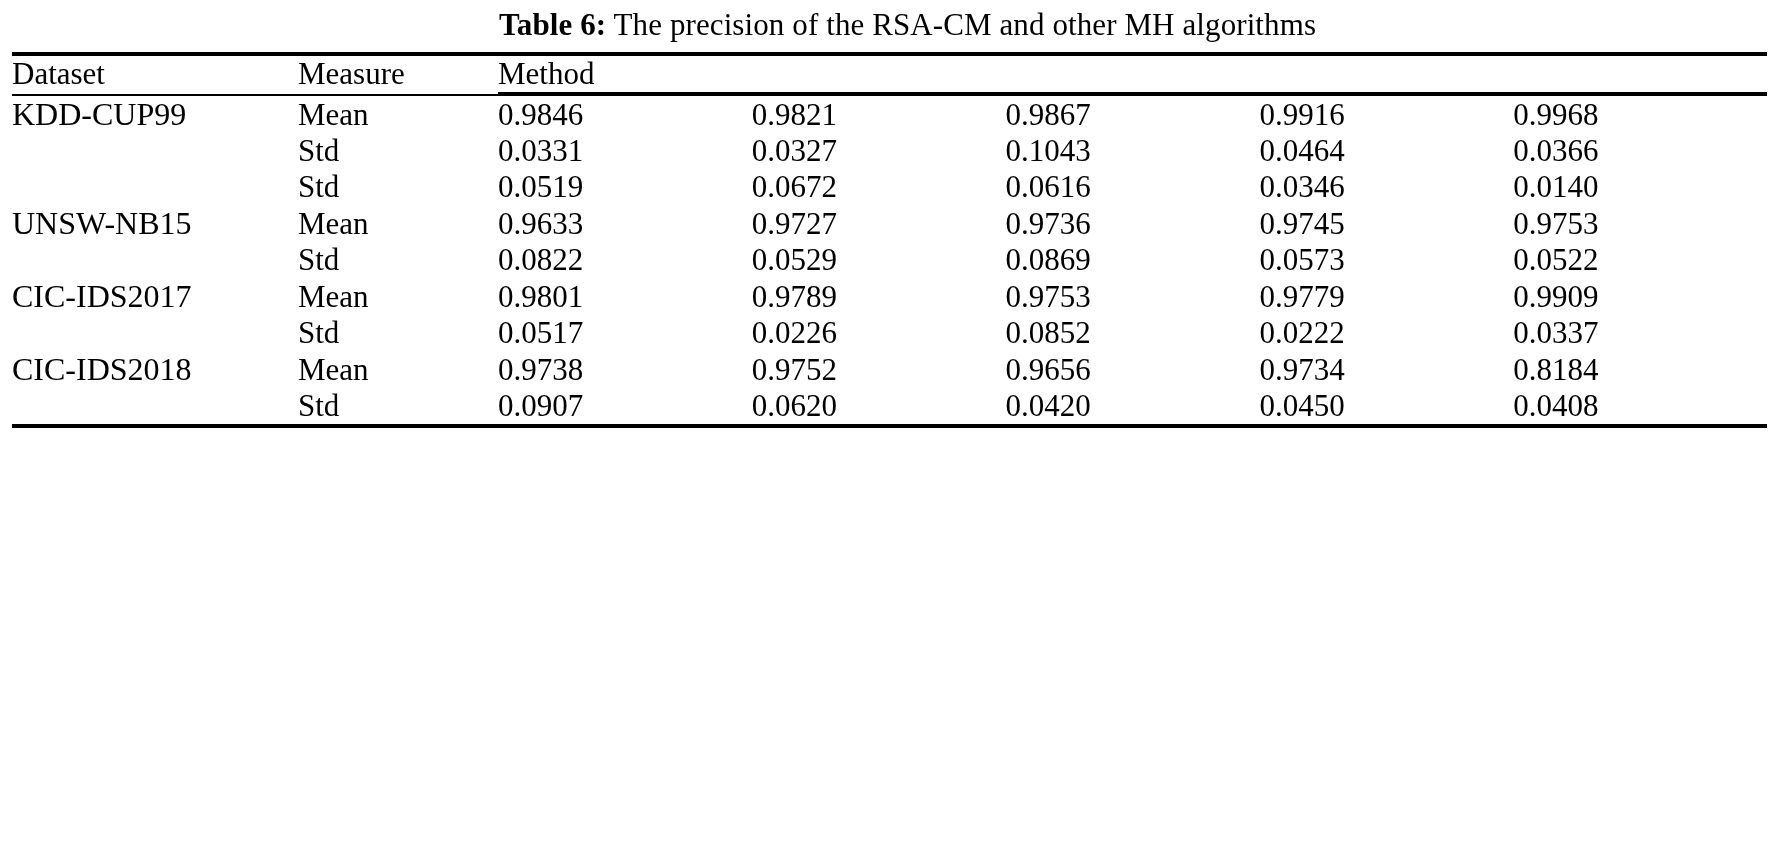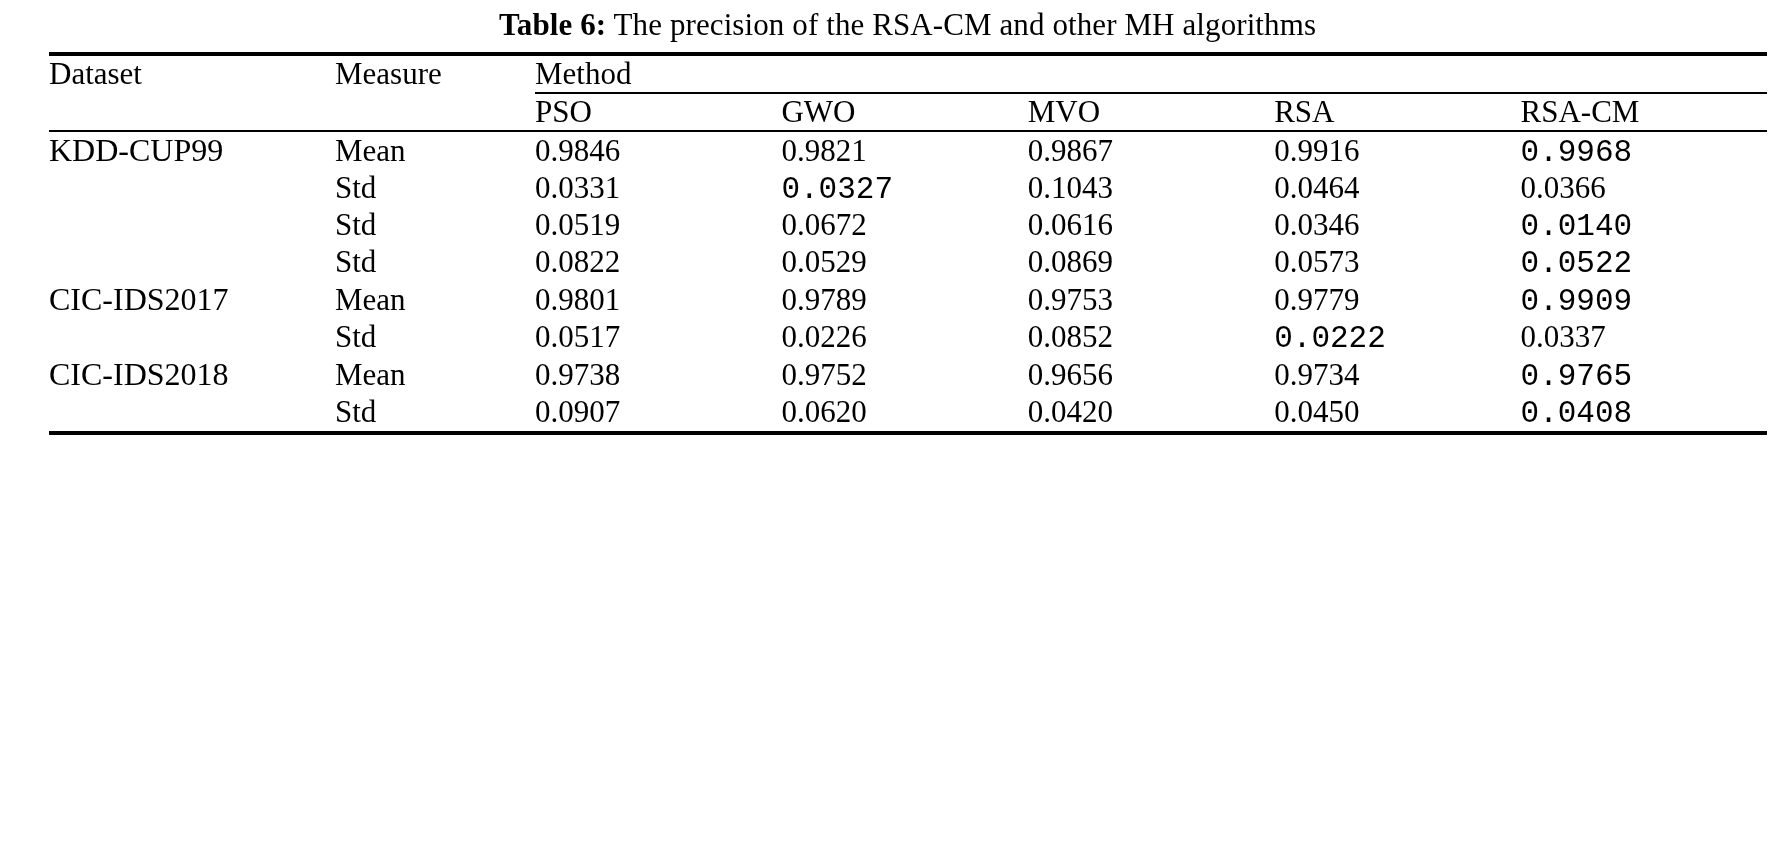--- a/index.html
+++ b/index.html
@@ -78,25 +78,25 @@
   .method-head {
     text-align: center;
     padding: 9px 0 6px 0;
   }
   .method-underline {
     height: 2px;
     background: #000;
     font-size: 0;
     line-height: 0;
   }
-  .bold { font-weight: bold; font-family: Liberation Mono, monospace; }
+  .bold { font-weight: bold; }
   .ds-cell { font-size: 32px; }
   td.num { padding-left: 0; }
   .rowpad td { padding-top: 7px; padding-bottom: 7px; }
-  .tbl-wrap { position: relative; margin-left: 37px; }
+  .tbl-wrap { position: relative; }
 </style>
 </head>
 <body>
 
 <div class="page">
 
   <div class="caption">
     <span class="cap-label">Table 6:</span>
     <span class="cap-text">The precision of the RSA-CM and other MH algorithms</span>
   </div>
@@ -120,29 +120,20 @@
             <td class="hdr-cell" rowspan="1">Dataset</td>
             <td class="hdr-cell">Measure</td>
             <td colspan="5" class="hdr-cell method-head">Method</td>
           </tr>
           <tr>
             <td></td>
             <td></td>
             <td colspan="5" class="method-underline"></td>
           </tr>
           <tr>
-            <td></td>
-            <td></td>
-            <td class="hdr-cell">PSO</td>
-            <td class="hdr-cell">GWO</td>
-            <td class="hdr-cell">MVO</td>
-            <td class="hdr-cell">RSA</td>
-            <td class="hdr-cell">RSA-CM</td>
-          </tr>
-          <tr>
             <td colspan="7" class="hr-thin"></td>
           </tr>
           <tr class="rowpad">
             <td class="cell ds-cell">KDD-CUP99</td>
             <td class="cell">Mean</td>
             <td class="cell num">0.9846</td>
             <td class="cell num">0.9821</td>
             <td class="cell num">0.9867</td>
             <td class="cell num">0.9916</td>
             <td class="cell num bold">0.9968</td>
@@ -159,20 +150,29 @@
           <tr class="rowpad">
             <td class="cell ds-cell"></td>
             <td class="cell">Std</td>
             <td class="cell num">0.0519</td>
             <td class="cell num">0.0672</td>
             <td class="cell num">0.0616</td>
             <td class="cell num">0.0346</td>
             <td class="cell num bold">0.0140</td>
           </tr>
           <tr class="rowpad">
+            <td class="cell ds-cell">UNSW-NB15</td>
+            <td class="cell">Mean</td>
+            <td class="cell num">0.9633</td>
+            <td class="cell num">0.9727</td>
+            <td class="cell num">0.9736</td>
+            <td class="cell num">0.9745</td>
+            <td class="cell num bold">0.9753</td>
+          </tr>
+          <tr class="rowpad">
             <td class="cell ds-cell"></td>
             <td class="cell">Std</td>
             <td class="cell num">0.0822</td>
             <td class="cell num">0.0529</td>
             <td class="cell num">0.0869</td>
             <td class="cell num">0.0573</td>
             <td class="cell num bold">0.0522</td>
           </tr>
           <tr class="rowpad">
             <td class="cell ds-cell">CIC-IDS2017</td>
@@ -192,21 +192,21 @@
             <td class="cell num bold">0.0222</td>
             <td class="cell num">0.0337</td>
           </tr>
           <tr class="rowpad">
             <td class="cell ds-cell">CIC-IDS2018</td>
             <td class="cell">Mean</td>
             <td class="cell num">0.9738</td>
             <td class="cell num">0.9752</td>
             <td class="cell num">0.9656</td>
             <td class="cell num">0.9734</td>
-            <td class="cell num bold">0.9765</td>
+            <td class="cell num bold">0.8184</td>
           </tr>
           <tr class="rowpad">
             <td class="cell ds-cell"></td>
             <td class="cell">Std</td>
             <td class="cell num">0.0907</td>
             <td class="cell num">0.0620</td>
             <td class="cell num">0.0420</td>
             <td class="cell num">0.0450</td>
             <td class="cell num bold">0.0408</td>
           </tr>

